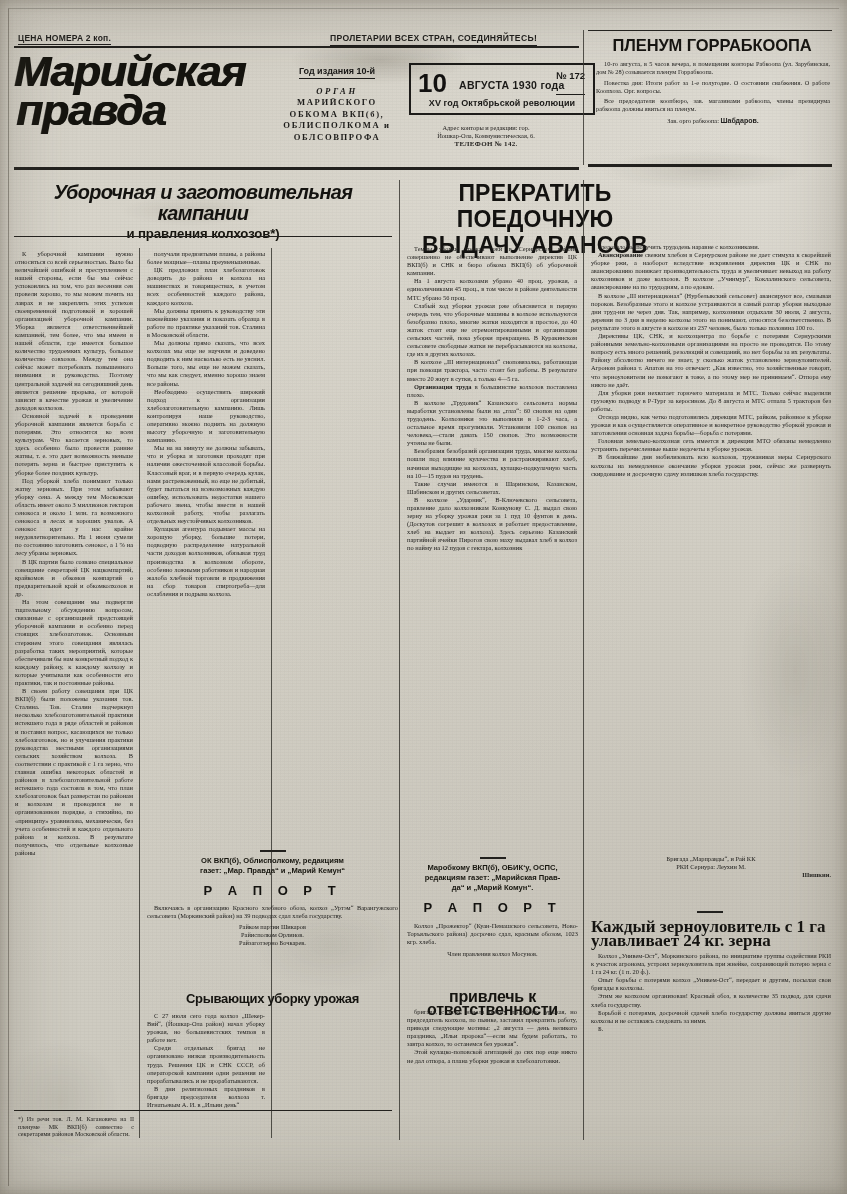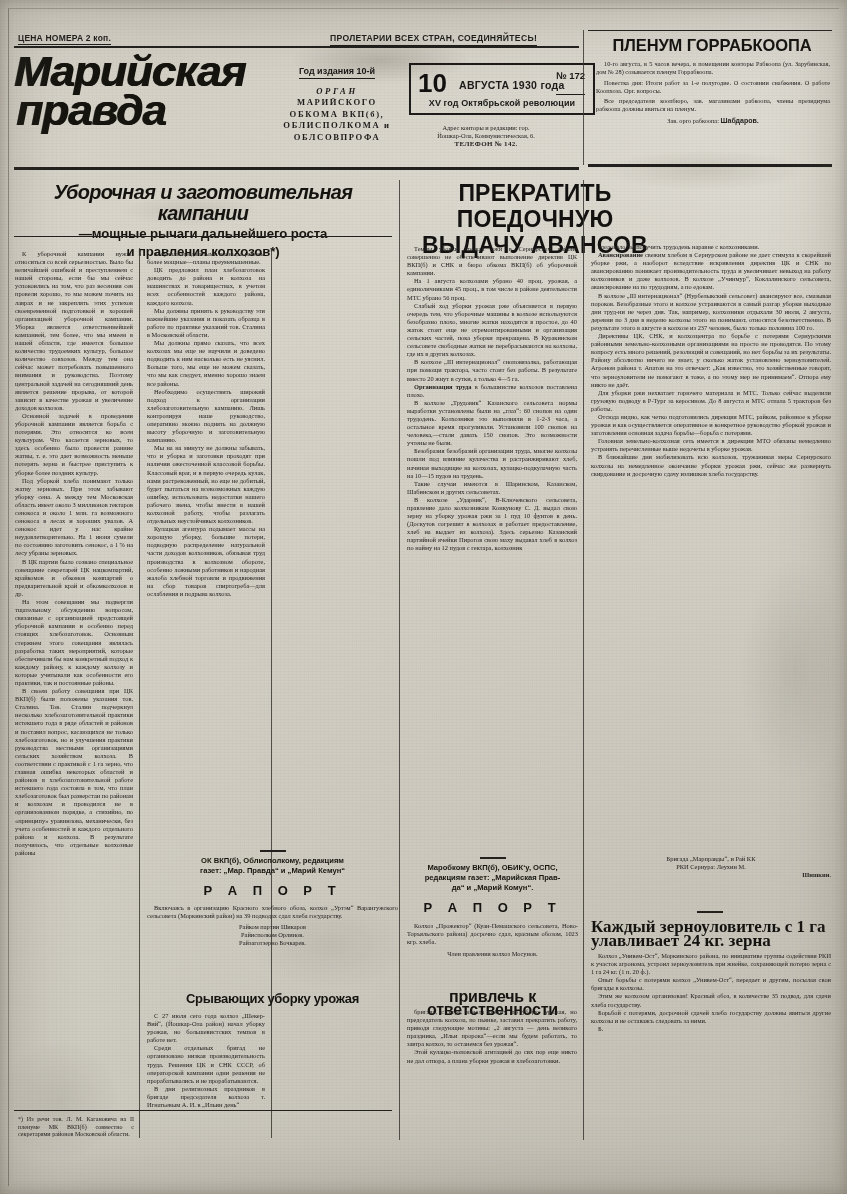--- a/index.html
+++ b/index.html
@@ -218,21 +218,20 @@
   </div>
 
   <div class="rule hr1" style="position:absolute;left:14px;top:46px;width:565px;"></div>
   <div class="rule hr3" style="position:absolute;left:14px;top:167px;width:565px;"></div>
   <div class="rule hr2" style="position:absolute;left:588px;top:30px;width:244px;"></div>
   <div class="rule hr3" style="position:absolute;left:588px;top:164px;width:244px;"></div>
   <div class="col-rule" style="left:583px;top:30px;height:135px;"></div>
 
   <div class="hl-left">
     <div class="l1">Уборочная и заготовительная кампании</div>
-    <div class="l2">—мощные рычаги дальнейшего роста</div>
     <div class="l2">и правления колхозов*)</div>
   </div>
   <div class="rule hr2" style="position:absolute;left:14px;top:236px;width:378px;"></div>
 
   <div class="hl-right">
     <div>ПРЕКРАТИТЬ ПОЕДОЧНУЮ</div>
     <div>ВЫДАЧУ АВАНСОВ</div>
   </div>
 
   <div class="col-rule" style="left:399px;top:180px;height:960px;"></div>

